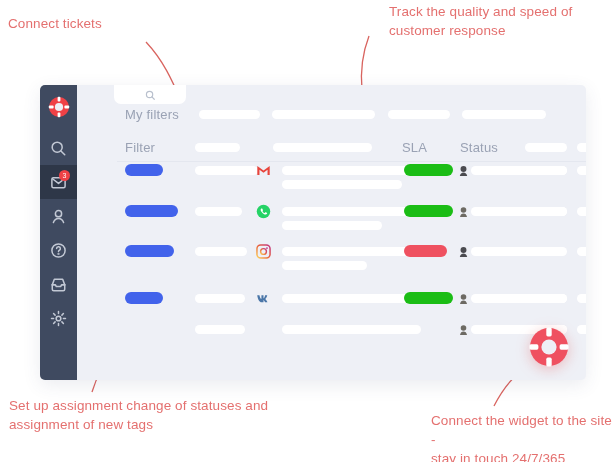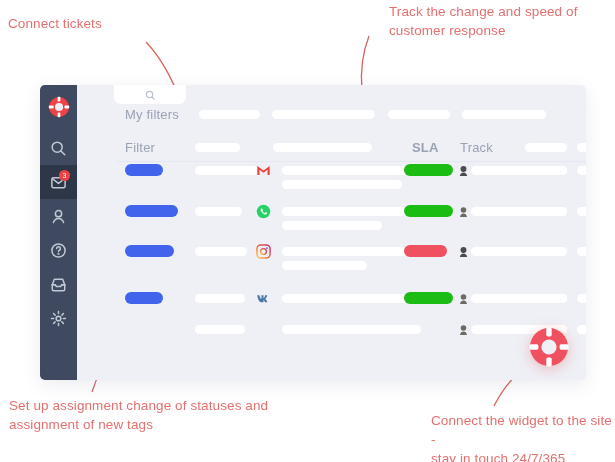--- a/index.html
+++ b/index.html
@@ -84,21 +84,21 @@
     position:absolute;right:16px;bottom:12px;width:42px;height:42px;
     filter:drop-shadow(0 3px 7px rgba(230,90,90,.35));
   }
 </style>
 </head>
 <body>
 
 <div id="stage">
 
   <div class="callout" id="callout-filter">Connect tickets</div>
-  <div class="callout" id="callout-sla">Track the change and speed of
+  <div class="callout" id="callout-sla">Track the quality and speed of
 customer response</div>
   <div class="callout" id="callout-auto">Set up assignment change of statuses and
 assignment of new tags</div>
   <div class="callout" id="callout-widget">Connect the widget to the site -
 stay in touch 24/7/365</div>
 
   <svg class="arrow-svg" style="left:0;top:0;width:615px;height:462px;">
     <defs>
       <marker id="ah" markerWidth="7" markerHeight="7" refX="5" refY="3.2" orient="auto">
         <path d="M0,0 L6,3.2 L0,6.4" fill="none" stroke="#d9645f" stroke-width="1.2" stroke-linecap="round" stroke-linejoin="round"></path>
@@ -178,22 +178,22 @@
 
       <div class="col-label" style="left:48px;top:22px;">My filters</div>
       <div class="sk" style="left:122px;top:25px;width:61px;"></div>
       <div class="sk" style="left:195px;top:25px;width:103px;"></div>
       <div class="sk" style="left:311px;top:25px;width:62px;"></div>
       <div class="sk" style="left:385px;top:25px;width:84px;"></div>
 
       <div class="col-label" style="left:48px;top:55px;">Filter</div>
       <div class="sk" style="left:118px;top:58px;width:45px;"></div>
       <div class="sk" style="left:196px;top:58px;width:99px;"></div>
-      <div class="col-label" style="left:335px;top:55px;font-weight:bold;">SLA</div>
-      <div class="col-label" style="left:383px;top:55px;">Track</div>
+      <div class="col-label" style="left:325px;top:55px;">SLA</div>
+      <div class="col-label" style="left:383px;top:55px;">Status</div>
       <div class="sk" style="left:448px;top:58px;width:42px;"></div>
       <div class="sk" style="left:500px;top:58px;width:52px;"></div>
       <div class="divider" style="left:40px;top:76px;width:470px;"></div>
 
       <div class="pill blue" style="left:48px;top:79px;width:38px;"></div>
       <div class="sk" style="left:118px;top:81px;width:63px;"></div>
       <svg class="chan" style="left:179px;top:78px;" viewBox="0 0 16 16">
         <path d="M1.4 3.2v9.6h2.3V7.1L8 10.4l4.3-3.3v5.7h2.3V3.2L8 8.1z" fill="#e8453c"></path>
       </svg>
       <div class="sk" style="left:205px;top:81px;width:139px;"></div>

